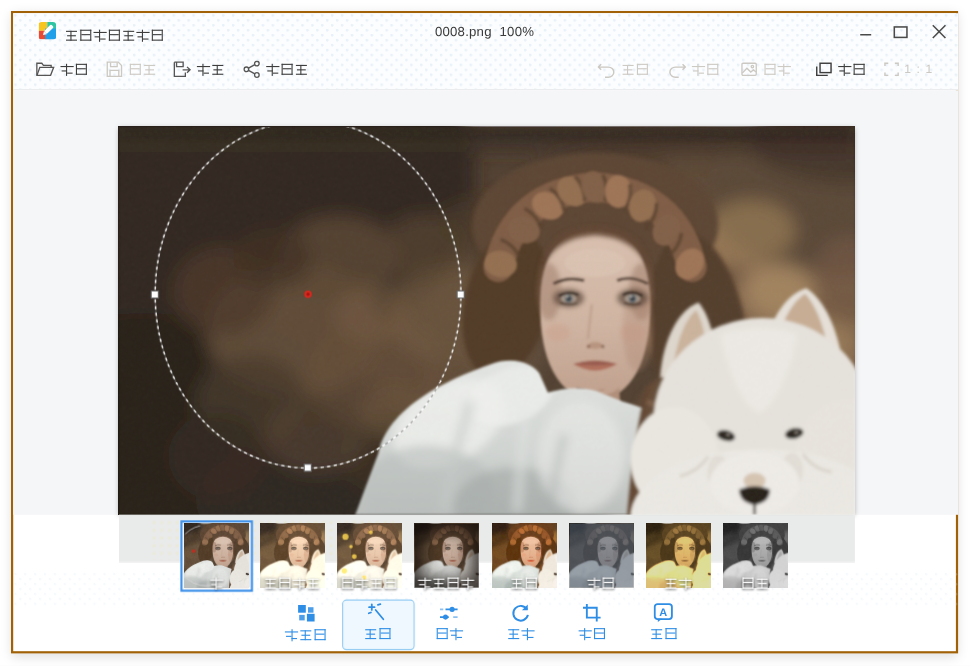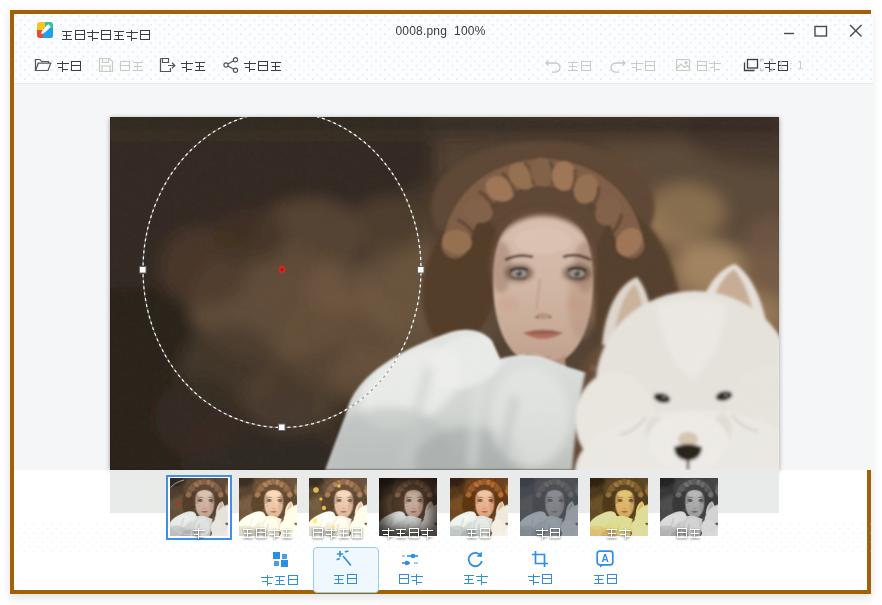--- a/index.html
+++ b/index.html
@@ -1,16 +1,16 @@
 <!DOCTYPE html>
 <html><head><meta charset="utf-8">
 <style>
 *{margin:0;padding:0;box-sizing:border-box}
 html,body{width:882px;height:605px;background:#fff;font-family:"Liberation Sans",sans-serif;overflow:hidden}
-#win{position:absolute;left:10px;top:10px;width:861px;height:584px;background:#fff;border:4px solid #a16207;box-shadow:0 3px 10px rgba(0,0,0,.13)}
+#win{position:absolute;left:10px;top:10px;width:861px;height:584px;background:#fff;border:2px solid #a16207;box-shadow:0 3px 10px rgba(0,0,0,.13)}
 #titlebar{position:absolute;left:0;top:0;width:859px;height:70px;
  background-image:radial-gradient(circle at 2px 2px,#e8f1f9 1px,rgba(0,0,0,0) 1.5px),radial-gradient(circle at 2px 2px,#e8f1f9 1px,rgba(0,0,0,0) 1.5px);
  background-size:9px 9px,9px 9px;background-position:0 0,4.5px 4.5px;background-color:#fcfdfe;
  border-bottom:1px solid #e8eaec}
 #mainarea{position:absolute;left:0;top:70px;width:859px;height:386px;background:#f5f6f8}
 
 .z{display:inline-block;width:12px;height:12px;background-repeat:no-repeat;vertical-align:middle;margin:0 .5px;
  background-image:linear-gradient(var(--c),var(--c)),linear-gradient(var(--c),var(--c)),linear-gradient(var(--c),var(--c)),linear-gradient(var(--c),var(--c));
  background-size:10px 1px,8px 1px,10px 1px,1px 9px;
  background-position:1px 2px,2px 6px,1px 10px,5px 2px}
@@ -120,21 +120,21 @@
   </svg>
   <span class="lab dis"><i class="z zb"></i><i class="z zc"></i></span>
  </div>
  <div class="tbtn" style="left:729px">
   <svg width="16" height="14" viewBox="0 0 16 14" fill="none" stroke="#3d3d3d" stroke-width="1.3">
    <rect x="4.5" y="1.5" width="10" height="8.5"></rect>
         <path d="M1.5 4.5 V12.5 H11.5"></path>
   </svg>
   <span class="lab dark"><i class="z zc"></i><i class="z zb"></i></span>
  </div>
- <div class="tbtn" style="left:745px">
+ <div class="tbtn" style="left:791px">
   <svg width="15" height="14" viewBox="0 0 15 14" fill="none" stroke="#ccc8c2" stroke-width="1.3">
    <path d="M1.5 4 V1.5 H4.5 M10.5 1.5 H13.5 V4 M13.5 10 V12.5 H10.5 M4.5 12.5 H1.5 V10"></path>
   </svg>
   <span style="font-size:11px;color:#ccc8c2;margin-left:4px;letter-spacing:1px">1 : 1</span>
  </div>
  <div id="photo"><svg width="669" height="353" viewBox="0 0 669 353">
         <use href="#art"></use>
       </svg>
   <svg width="669" height="353" viewBox="0 0 669 353" style="position:absolute;left:0;top:0">
    <ellipse cx="172" cy="152.5" rx="139" ry="158" fill="none" stroke="#7a7a7a" stroke-width="1.2" opacity=".6" stroke-dasharray="3 3"></ellipse>

